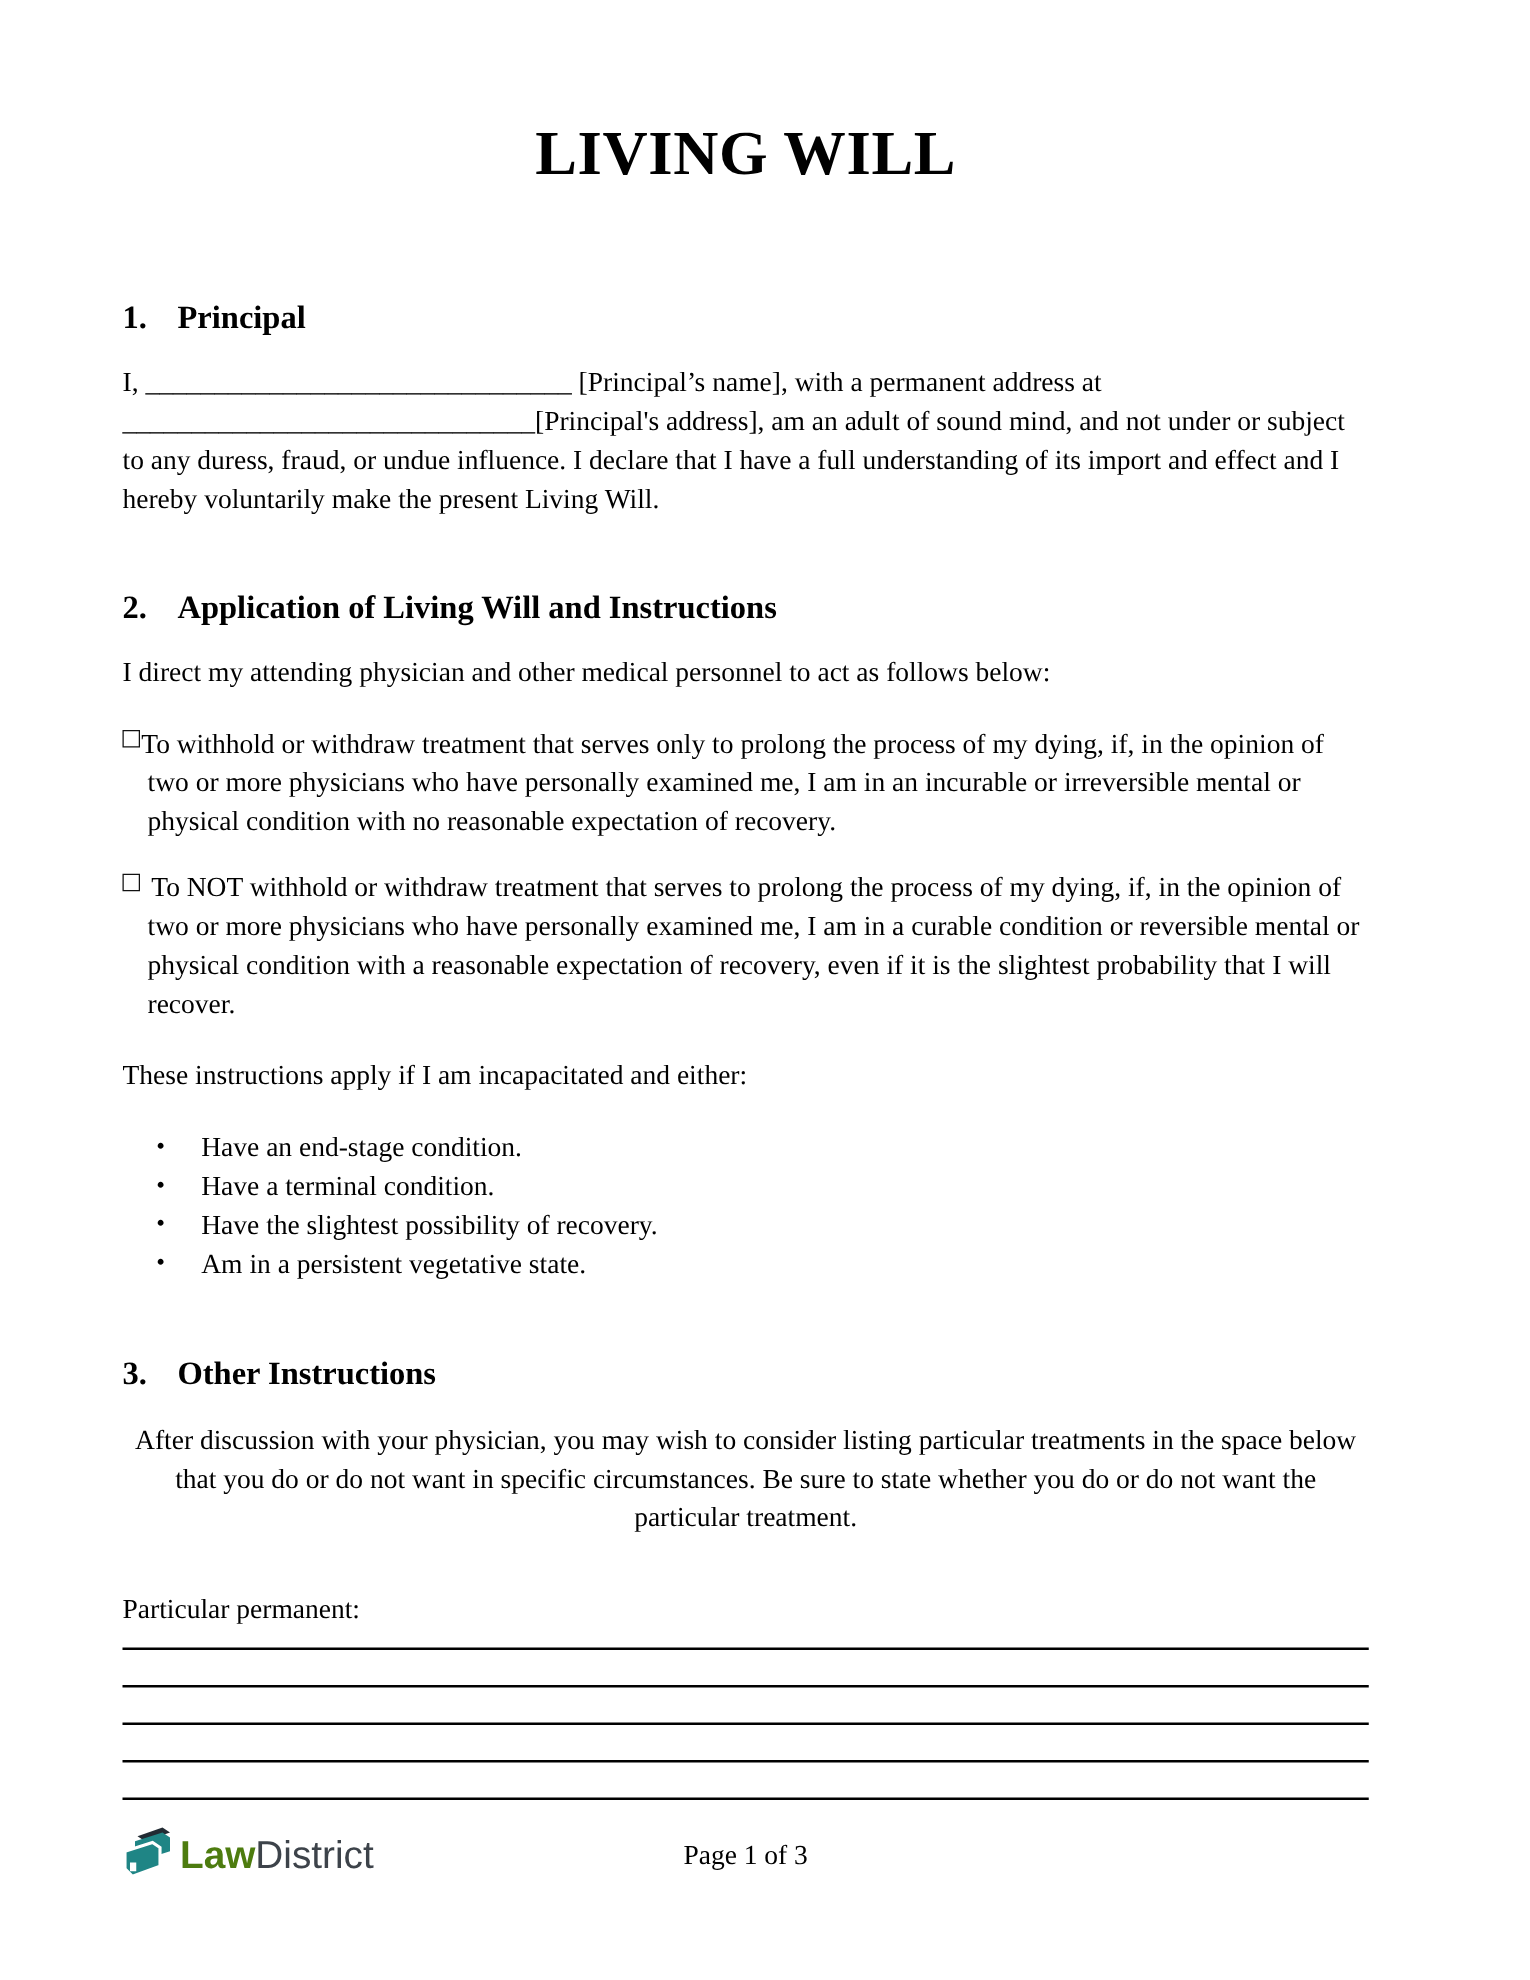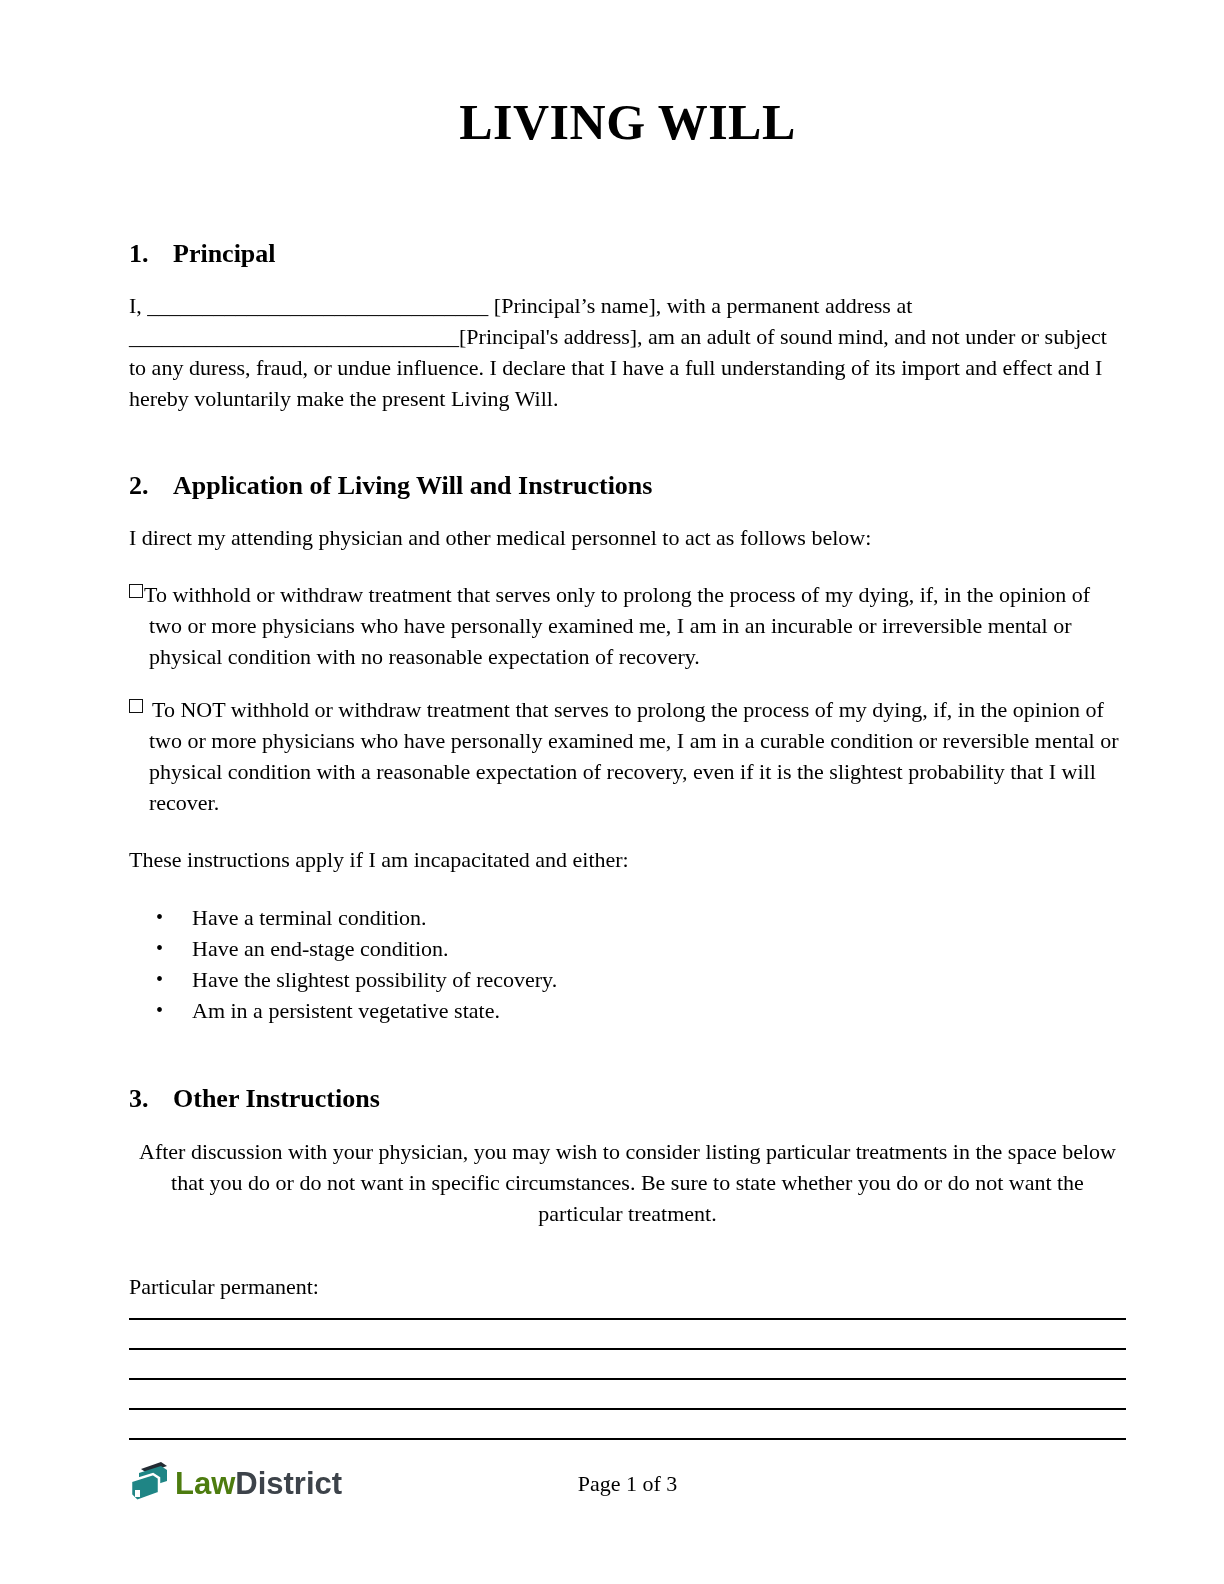--- a/index.html
+++ b/index.html
@@ -8,21 +8,21 @@
     width: 1224px;
     height: 1584px;
     margin: 0 auto;
     background: #ffffff;
     overflow: hidden;
     font-family: "Liberation Serif", serif;
     color: #000;
   }
   .content {
     position: absolute;
-    left: 129px;
+    left: 98px;
     width: 997px;
     top: 0;
   }
   .doc-title {
     margin: 95px 0 0 0;
     text-align: center;
     font-size: 50px;
     font-weight: bold;
     line-height: 55px;
     letter-spacing: 0.5px;
@@ -101,21 +101,21 @@
     left: 0;
     top: 2px;
     display: flex;
     align-items: center;
     gap: 6px;
     font-family: "Liberation Sans", sans-serif;
     font-size: 31px;
     line-height: 48px;
   }
   .brand .law { font-weight: bold; color: #4d7c0f; }
-  .brand .district { font-weight: bold; color: #3d434a; }
+  .brand .district { font-weight: normal; color: #3d434a; }
   .page-num {
     text-align: center;
     font-size: 22px;
     line-height: 52px;
   }
 </style>
 </head>
 <body>
 
 <div class="page">
@@ -136,22 +136,22 @@
 
     <p class="body" id="p-application-intro">I direct my attending physician and other medical personnel to act as follows below:</p>
 
     <div class="option" id="option-1"><span class="checkbox"></span><span>To withhold or withdraw treatment that serves only to prolong the process of my dying, if, in the opinion of two or more physicians who have personally examined me, I am in an incurable or irreversible mental or physical condition with no reasonable expectation of recovery.</span></div>
 
     <div class="option" id="option-2"><span class="checkbox"></span><span>To NOT withhold or withdraw treatment that serves to prolong the process of my dying, if, in the opinion of two or more physicians who have personally examined me, I am in a curable condition or reversible mental or physical condition with a reasonable expectation of recovery, even if it is the slightest probability that I will recover.</span></div>
 
     <p class="body" id="p-these">These instructions apply if I am incapacitated and either:</p>
 
     <ul class="conditions">
+      <li><span>Have an end-stage condition.</span></li>
       <li><span>Have a terminal condition.</span></li>
-      <li><span>Have an end-stage condition.</span></li>
       <li><span>Have the slightest possibility of recovery.</span></li>
       <li><span>Am in a persistent vegetative state.</span></li>
     </ul>
 
     <h2 class="sec-heading" id="h-other"><span class="num">3.</span><span>Other Instructions</span></h2>
 
     <p class="body" id="p-other-body">After discussion with your physician, you may wish to consider listing particular treatments in the space below that you do or do not want in specific circumstances. Be sure to state whether you do or do not want the particular treatment.</p>
 
     <p class="body" id="p-particular">Particular permanent:</p>
 

